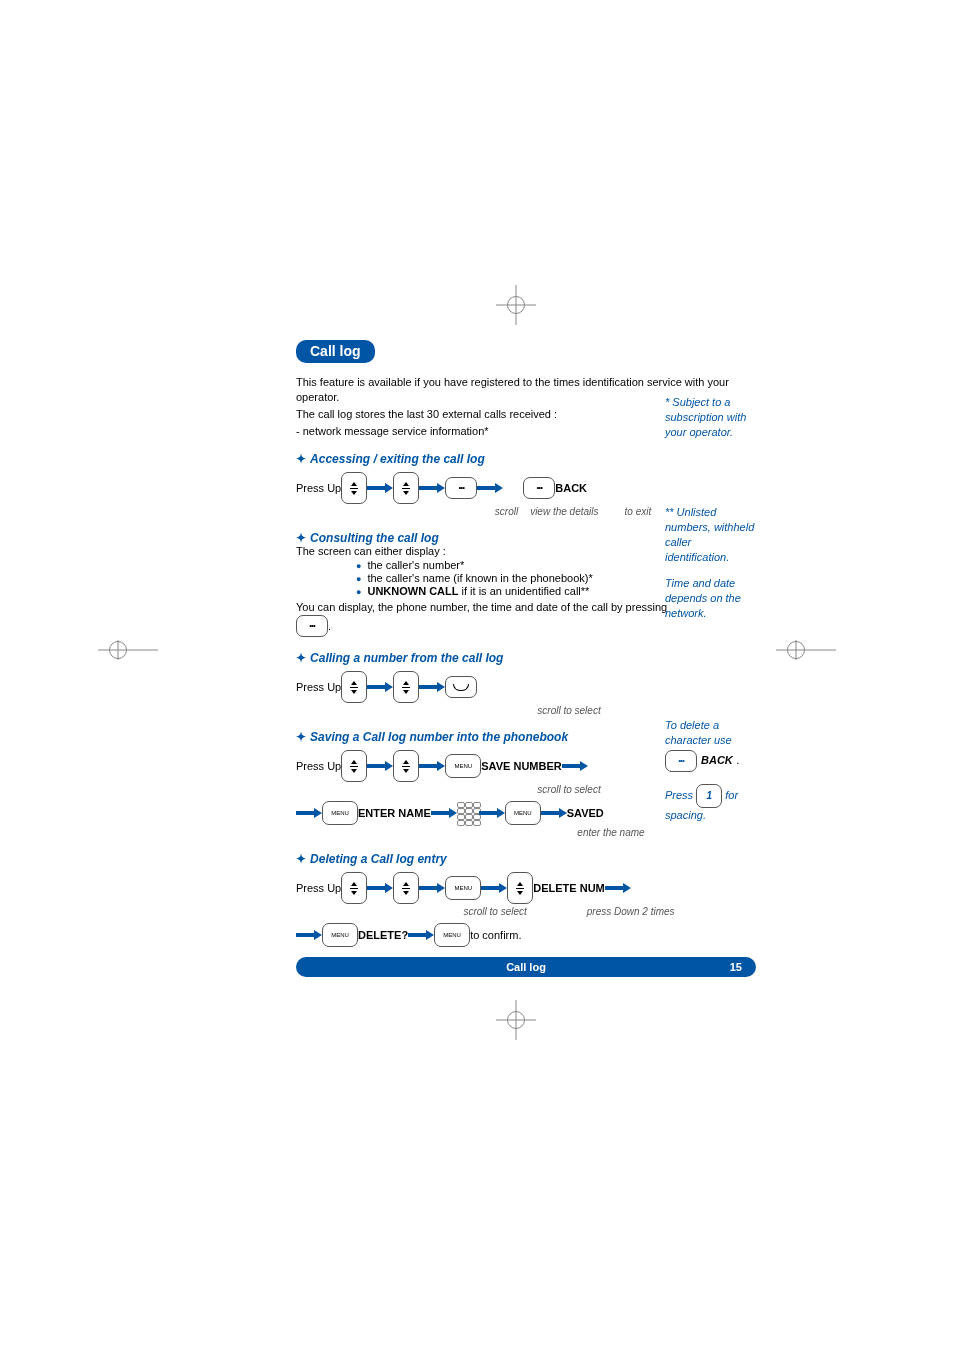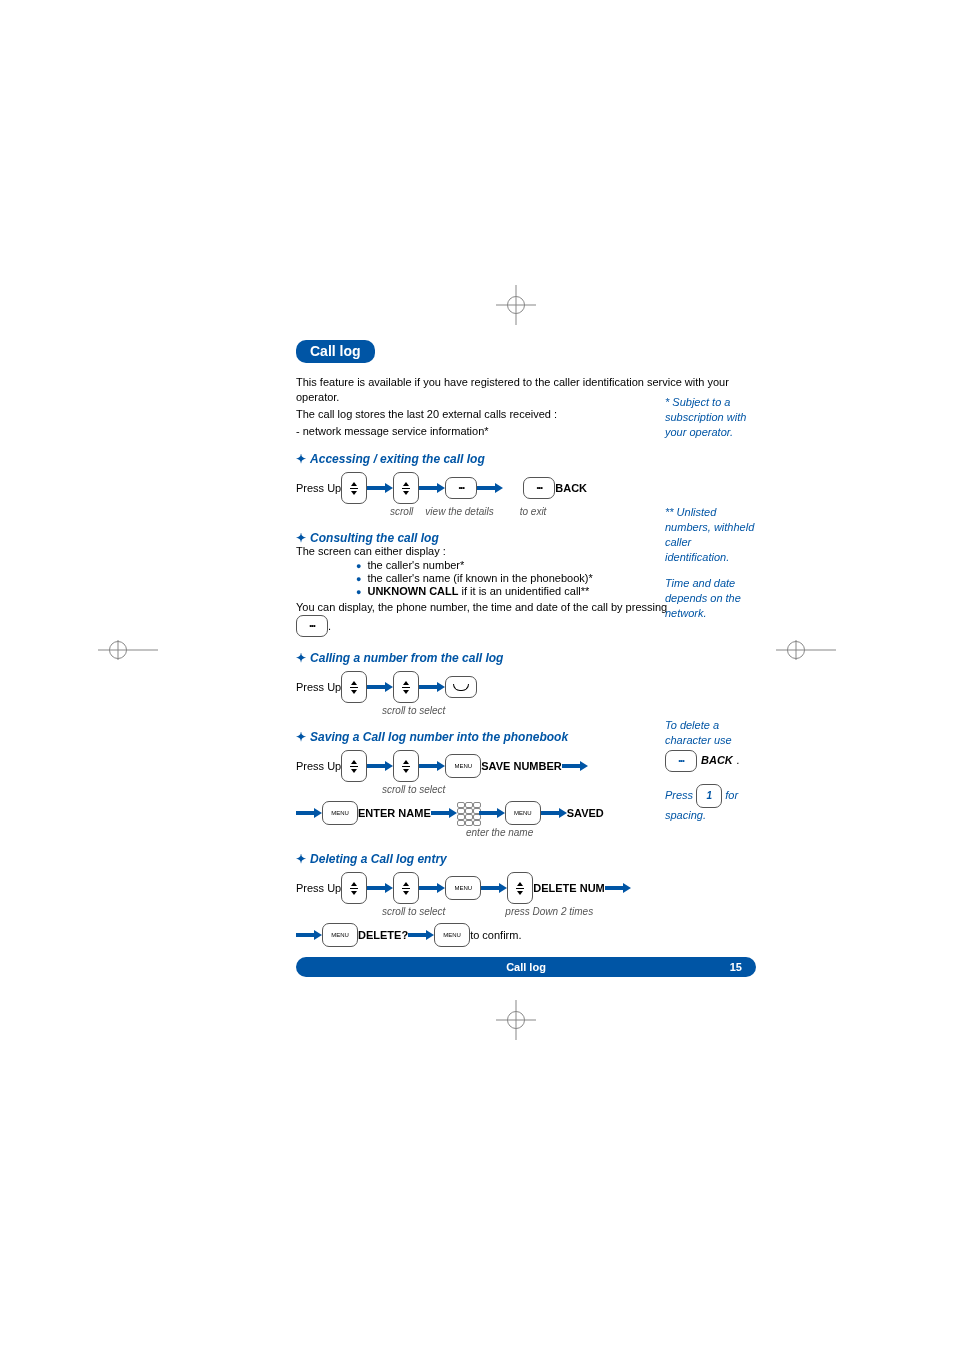--- a/index.html
+++ b/index.html
@@ -60,20 +60,21 @@
     gap: 0;
     margin-top: 6px;
   }
   .flowrow.wrap { flex-wrap: wrap; row-gap: 8px; }
   .caprow {
     display: flex;
     font-style: italic;
     color: #555;
     font-size: 10px;
     margin-top: 2px;
+    justify-content: center;
   }
   .capspace { display:inline-block; }
   .bullets { margin: 2px 0 4px 60px; }
   .bullets .b::before {
     content: "●";
     color: #0055a5;
     font-size: 9px;
     margin-right: 6px;
   }
   .bullets .b { margin: 1px 0; }
@@ -202,22 +203,22 @@
     </div>
   <div class="regmark" style="top:1000px; left:440px;">
       <span class="h"></span>
       <span class="v"></span>
       <span class="circ"></span>
     </div>
 
   <div class="content-wrap">
     <div class="title-badge">Call log</div>
     <div class="intro">
-      <p>This feature is available if you have registered to the caller identification service with your operator.</p>
-      <p>The call log stores the last 20 external calls received :</p>
+      <p>This feature is available if you have registered to the times identification service with your operator.</p>
+      <p>The call log stores the last 30 external calls received :</p>
       <p>- network message service information*</p>
     </div>
 
     
     <div class="section">
       <div class="sec-head"><span class="star">✦</span><span>Accessing / exiting the call log</span></div>
       <div class="flowrow">
         <span>Press Up</span>
         <span class="btn">
             <span class="tri-up"></span>

